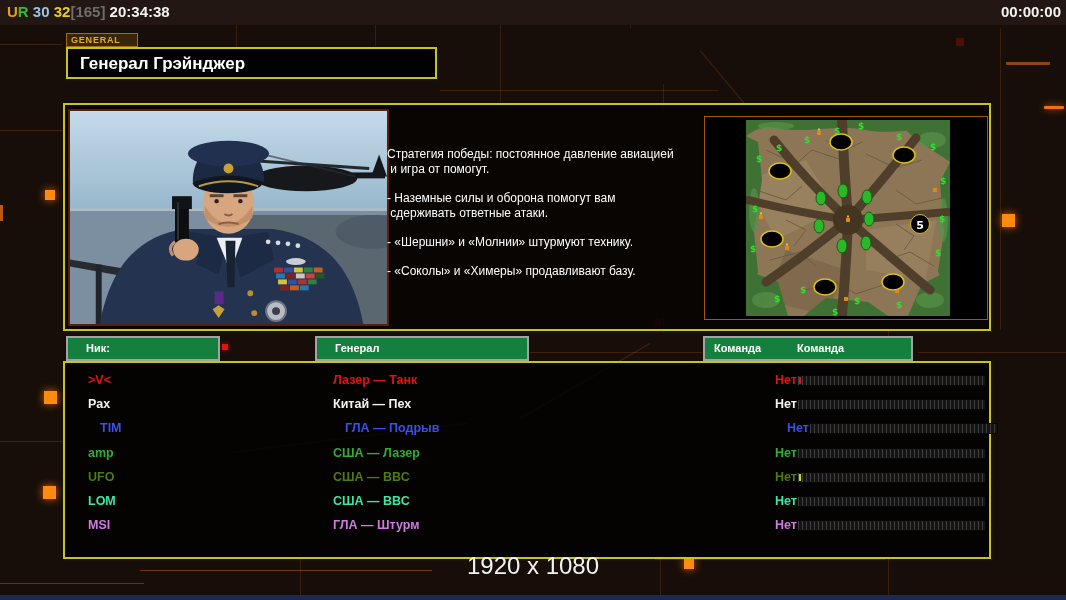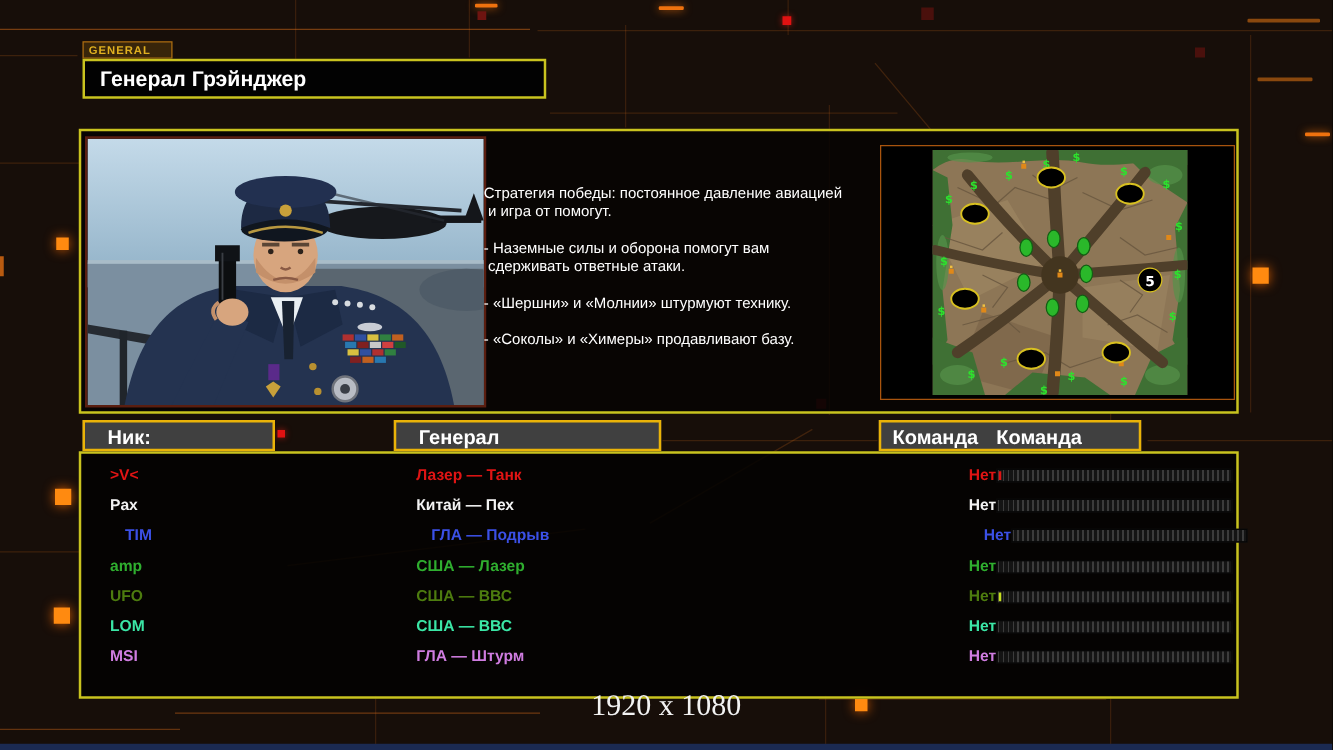--- a/index.html
+++ b/index.html
@@ -37,22 +37,22 @@
     background:rgba(6,4,2,.86);border:2px solid #c9c31f;box-sizing:border-box;}
   #portrait-frame{position:absolute;left:3px;top:4px;width:321px;height:217px;
     background:#000;border:2px solid #5a1e10;box-sizing:border-box;}
   #portrait-frame svg{display:block;width:317px;height:213px;}
   #briefing{position:absolute;left:322px;top:42px;width:315px;color:#fff;font-size:12px;line-height:15px;}
   #briefing p{margin:0 0 14px 0;white-space:pre-wrap;}
   #minimap-box{position:absolute;left:639px;top:11px;width:284px;height:204px;
     background:#000;border:1px solid #a8540e;box-sizing:border-box;}
   #minimap-box svg{position:absolute;left:41px;top:3px;width:204px;height:196px;}
   
-  .hdr-box{position:absolute;z-index:3;background:#404040;border:2px solid #eab308;box-sizing:border-box;
-    color:#fff;font-size:16px;font-weight:bold;}
+  .hdr-box{position:absolute;z-index:3;background:#15803d;border:2px solid #a3a3a3;box-sizing:border-box;
+    color:#fff;font-size:11px;font-weight:bold;}
   .hdr-box span{position:absolute;top:4px;}
   #hdr-nick{left:66px;top:336px;width:154px;height:25px;}
   #hdr-nick span{left:18px;}
   #hdr-general{left:315px;top:336px;width:214px;height:25px;}
   #hdr-general span{left:18px;}
   #hdr-teamprog{left:703px;top:336px;width:210px;height:25px;}
   #hdr-teamprog .t1{left:9px;}
   #hdr-teamprog .t2{left:92px;}
   
   #roster-panel{position:absolute;left:63px;top:361px;width:928px;height:198px;z-index:2;
@@ -61,21 +61,21 @@
   .player-row span{position:absolute;top:3px;}
   .col-nick{left:23px;}
   .col-general{left:268px;}
   .col-team{left:670px;padding-left:40px;}
   .pbar{position:absolute;left:732px;top:5px;width:189px;height:11px;box-sizing:border-box;
     background:#141414;border:1px solid #060606;
     background-image:repeating-linear-gradient(90deg,rgba(255,255,255,.17) 0 1px,transparent 1px 4px);}
   .ptick{position:absolute;left:1px;top:1px;width:2px;height:7px;display:none;}
   
   #resolution{position:absolute;left:0;top:552px;width:1066px;text-align:center;z-index:3;
-    color:#f2f2f2;font-family:Liberation Serif, serif;font-size:24px;}
+    color:#f2f2f2;font-family:Liberation Sans, sans-serif;font-size:24px;}
   #bottom-strip{position:absolute;left:0;top:595px;width:1066px;height:5px;background:#1b2a52;z-index:4;}
 </style>
 </head>
 <body>
 
 <div id="screen">
 
   <div class="deco">
     <div class="vl" style="left:236px;top:0;height:78px"></div>
     <div class="vl" style="left:375px;top:0;height:46px"></div>
@@ -113,20 +113,24 @@
     <div class="sqr" style="left:222px;top:344px;width:6px;height:6px"></div>
     <div class="sqr" style="left:626px;top:13px;width:7px;height:7px"></div>
     <div class="sqrd" style="left:382px;top:9px;width:7px;height:7px"></div>
     <div class="sqrd" style="left:731px;top:342px;width:9px;height:9px"></div>
     <div class="sqrd" style="left:653px;top:319px;width:8px;height:8px"></div>
     <div class="sqm" style="left:737px;top:6px;width:10px;height:10px"></div>
     <div class="sqm" style="left:956px;top:38px;width:8px;height:8px"></div>
     <div style="left:0;top:205px;width:3px;height:16px;background:#b85a10"></div>
   </div>
 
+  <div id="topbar">
+    <div class="seg" id="tb-left"><span class="c-u">U</span><span class="c-r">R</span> <span class="c-b">30</span> <span class="c-y">32</span><span class="c-g">[165]</span> <span class="c-w">20:34:38</span></div>
+    <div id="tb-right" class="c-w">00:00:00</div>
+  </div>
   <div id="topbar-underline"></div>
 
   <div id="general-tab">GENERAL</div>
   <div id="title-box">
     <span>Генерал Грэйнджер</span>
   </div>
 
   <div id="info-panel">
 
     <div id="portrait-frame">

